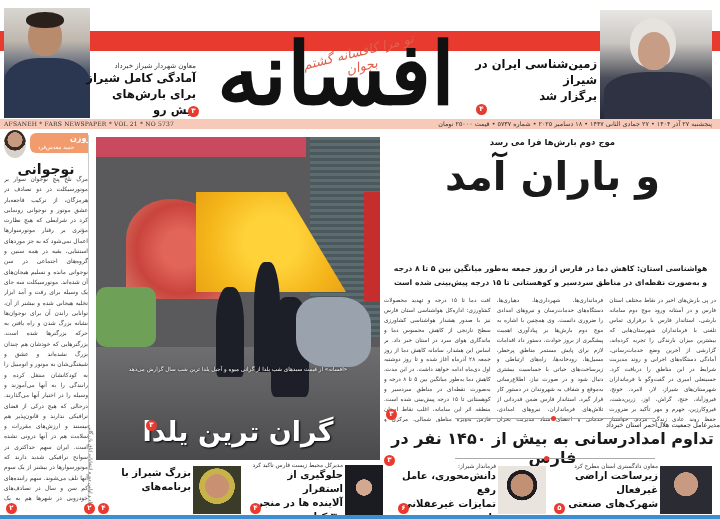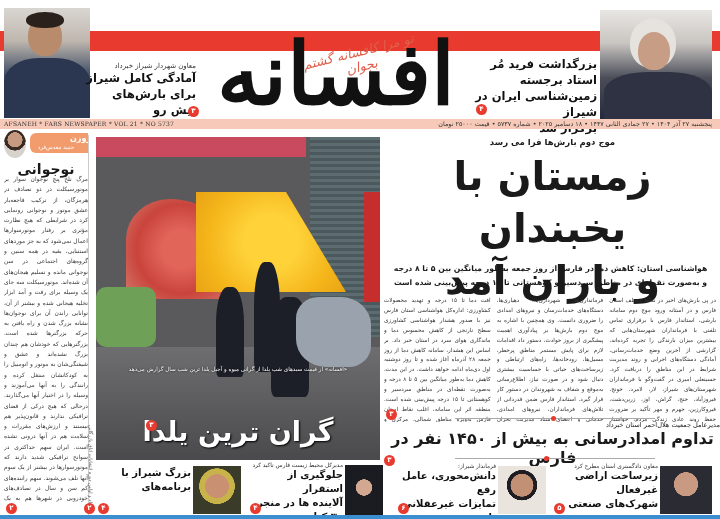--- a/index.html
+++ b/index.html
@@ -88,21 +88,20 @@
   <div class="mast-kicker">معاون شهردار شیراز خبرداد</div>
   <div class="mast-title">آمادگی کامل شیراز</div>
   <div class="mast-title">برای بارش‌های پیش رو</div>
 </div>
 <span class="abs page-badge" style="left:188px;top:106px;">۳</span>
 
 <div id="logo-main" class="abs">افسانه</div>
 <div id="logo-slogan" class="abs">تو مرا کافسانه گشتم بجوان</div>
 
 <div class="abs mast-story" style="left:462px;top:56px;width:135px;">
-  <div class="mast-title">بزرگداشت فرید مُر استاد برجسته</div>
   <div class="mast-title">زمین‌شناسی ایران در شیراز</div>
   <div class="mast-title">برگزار شد</div>
 </div>
 <span class="abs page-badge" style="left:476px;top:104px;">۴</span>
 <div id="right-photo" class="abs mast-photo">
   <div class="head-shape" style="left:30px;top:8px;width:46px;height:50px;background:#e6e2dd;"></div>
   <div class="head-shape" style="left:38px;top:22px;width:32px;height:38px;background:#c79d85;"></div>
   <div class="body-shape" style="left:4px;top:62px;width:108px;height:50px;background:#2f3242;"></div>
 </div>
 
@@ -133,21 +132,20 @@
   <div class="person" style="left:158px;top:125px;width:26px;height:110px;"></div>
   <div class="person" style="left:175px;top:160px;width:38px;height:100px;"></div>
   <div class="bag"></div>
 </div>
 <div id="photo-caption" class="abs">«افسانه» از قیمت سبدهای شب یلدا از گرانی میوه و آجیل یلدا ترین شب سال گزارش می‌دهد</div>
 <div id="photo-headline" class="abs">گران ترین یلدا</div>
 <span id="photo-badge" class="abs page-badge">۳</span>
 
 <div id="kicker" class="abs">موج دوم بارش‌ها فرا می رسد</div>
 <div id="headline" class="abs">
-  <div>زمستان با یخبندان</div>
   <div>و باران آمد</div>
 </div>
 <div id="lead" class="abs">
   <div>هواشناسی استان: کاهش دما در فارس از روز جمعه به‌طور میانگین بین ۵ تا ۸ درجه</div>
   <div>و به‌صورت نقطه‌ای در مناطق سردسیر و کوهستانی تا ۱۵ درجه پیش‌بینی شده است</div>
 </div>
 <div class="abs cols">
   <div class="col-text" style="overflow:hidden;">در پی بارش‌های اخیر در نقاط مختلف استان فارس و در آستانه ورود موج دوم سامانه بارشی، استاندار فارس با برقراری تماس تلفنی با فرمانداران شهرستان‌هایی که بیشترین میزان بارندگی را تجربه کرده‌اند، گزارشی از آخرین وضع خدمات‌رسانی، آمادگی دستگاه‌های اجرایی و روند مدیریت شرایط در این مناطق را دریافت کرد. حسینعلی امیری در گفت‌وگو با فرمانداران شهرستان‌های شیراز، لار، لامرد، خونج، فیروزآباد، خنج، گراش، اوز، زرین‌دشت، قیروکارزین، جهرم و مهر تأکید بر ضرورت حفظ روند عادی زندگی مردم، خواستار آمادگی کامل همه دستگاه‌های امدادی، خدماتی و اجرایی برای مواجهه با شرایط احتمالی ناشی از تداوم بارش‌ها شد و هماهنگی مستمر بین</div>
   <div class="col-text" style="overflow:hidden;">فرمانداری‌ها، شهرداری‌ها، دهیاری‌ها، دستگاه‌های خدمات‌رسان و نیروهای امدادی را ضروری دانست. وی همچنین با اشاره به موج دوم بارش‌ها بر پیادآوری اهمیت پیشگیری از بروز حوادث، دستور داد اقدامات لازم برای پایش مستمر مناطق پرخطر، مسیل‌ها، رودخانه‌ها، راه‌های ارتباطی و زیرساخت‌های حیاتی با حساسیت بیشتری دنبال شود و در صورت نیاز، اطلاع‌رسانی به‌موقع و شفاف به شهروندان در دستور کار قرار گیرد. استاندار فارس ضمن قدردانی از تلاش‌های فرمانداران، نیروهای امدادی، خدماتی و اعضای ستاد مدیریت بحران شهرستان‌ها بر آماده‌باش کامل دستگاه‌ها تا عبور کامل از موج دوم سامانه بارشی تأکید کرد.</div>
   <div class="col-text" style="overflow:hidden;">افت دما تا ۱۵ درجه و تهدید محصولات کشاورزی: اداره‌کل هواشناسی استان فارس نیز با صدور هشدار هواشناسی کشاورزی سطح نارنجی از کاهش محسوس دما و ماندگاری هوای سرد در استان خبر داد. بر اساس این هشدار، سامانه کاهش دما از روز جمعه ۲۸ آذرماه آغاز شده و تا روز دوشنبه اول دی‌ماه ادامه خواهد داشت. در این مدت، کاهش دما به‌طور میانگین بین ۵ تا ۸ درجه و به‌صورت نقطه‌ای در مناطق سردسیر و کوهستانی تا ۱۵ درجه پیش‌بینی شده است. منطقه اثر این سامانه، اغلب نقاط استان فارس به‌ویژه مناطق شمالی، مرکزی و شهرستان شیراز اعلام شده و پیامد اصلی آن، احتمال بروز خسارت به محصولات کشاورزی عنوان شده است.</div>

